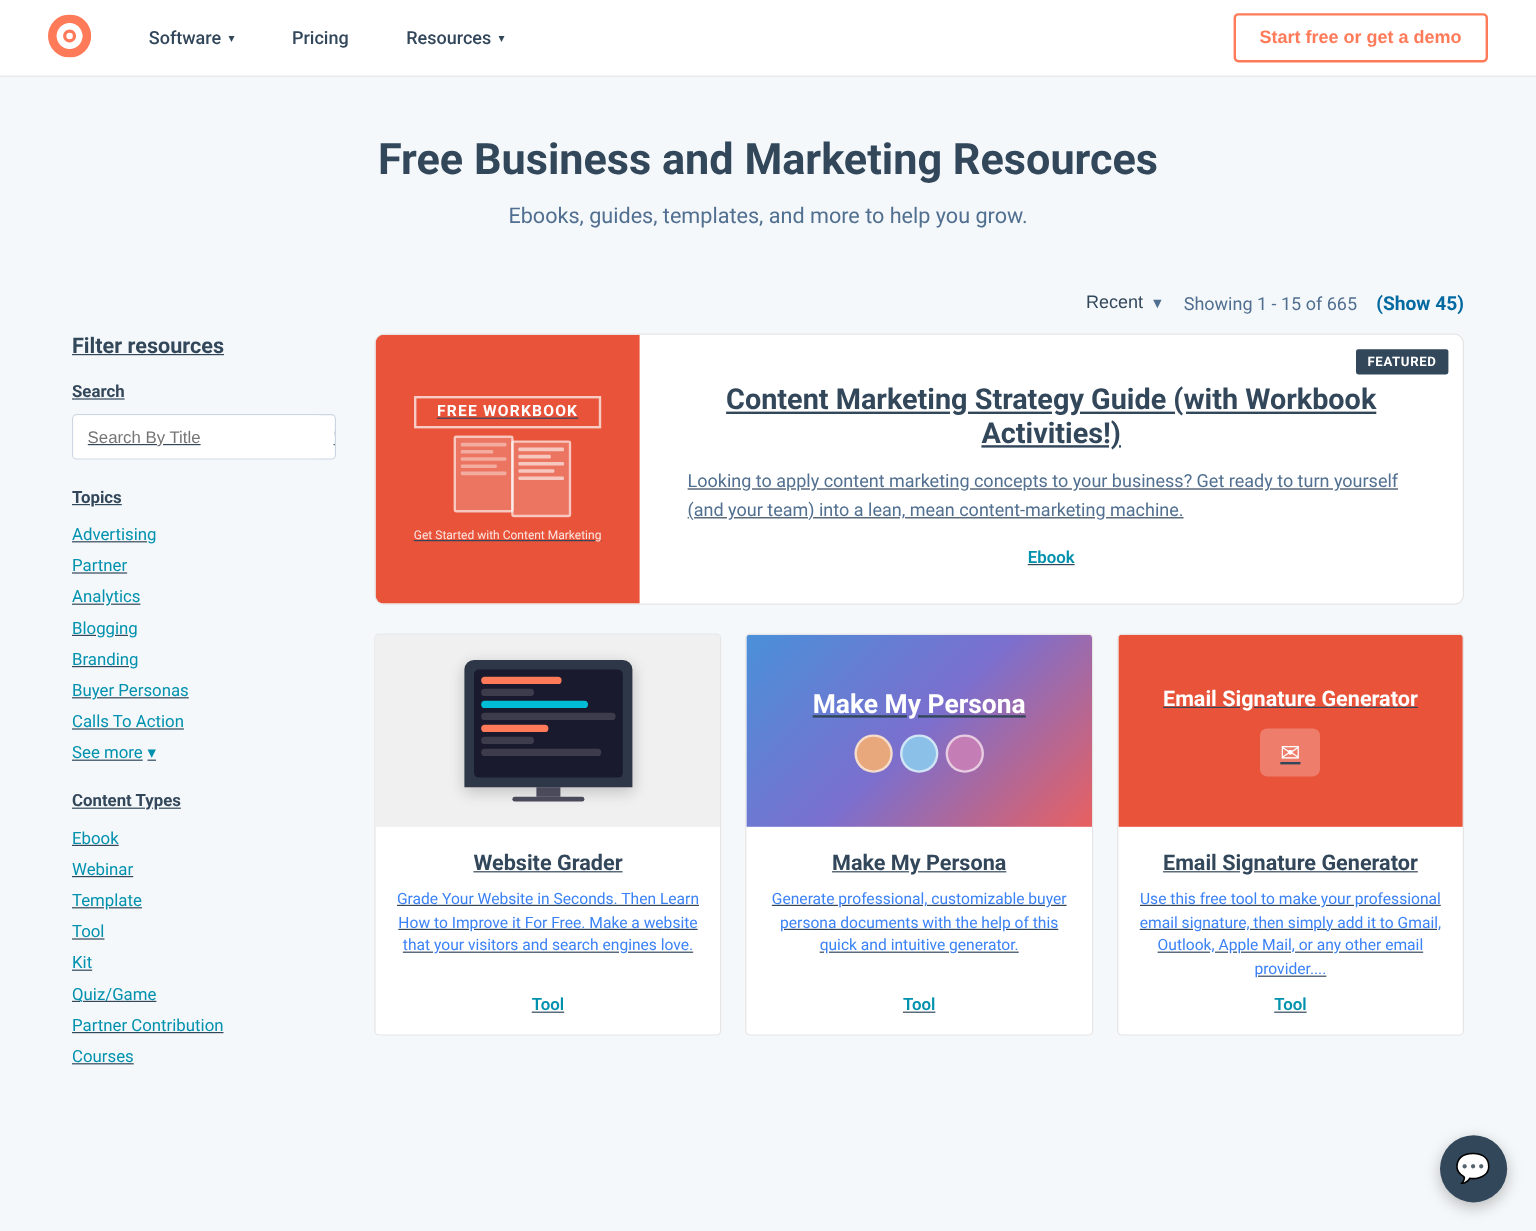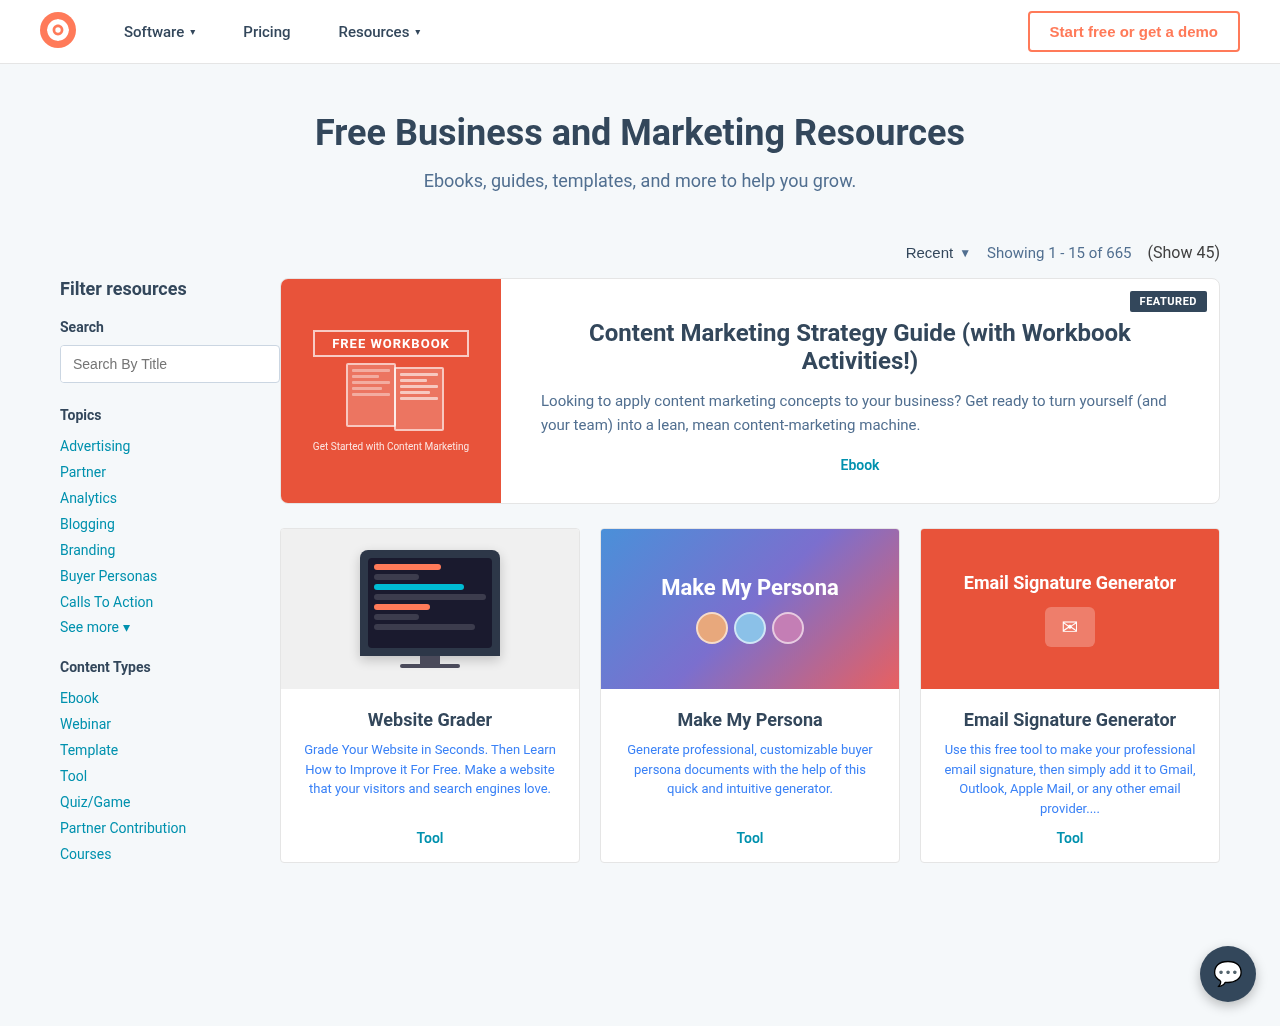--- a/index.html
+++ b/index.html
@@ -83,25 +83,27 @@
       gap: 6px;
       background: none;
       border: none;
       font-size: 15px;
       color: #33475b;
       cursor: pointer;
       font-weight: 500;
     }
     .sort-arrow { color: #516f90; font-size: 12px; }
     .showing-text { font-size: 15px; color: #516f90; }
-    .show-link { color: #404040; cursor: pointer; font-weight: 400; text-decoration: none; }
+    .show-link { color: #0369a1; cursor: pointer; font-weight: 700; text-decoration: none; }
 
     
     .content-area {
       display: flex;
+      gap: 32px;
+      text-decoration: underline;
     }
 
     
     .sidebar {
       width: 220px;
       flex-shrink: 0;
     }
     .sidebar-title {
       font-size: 18px;
       font-weight: 700;
@@ -467,20 +469,21 @@
           <span>▾</span>
         </div>
       </div>
 
       <div class="filter-section">
         <div class="filter-section-label">Content Types</div>
         <a class="filter-link">Ebook</a>
         <a class="filter-link">Webinar</a>
         <a class="filter-link">Template</a>
         <a class="filter-link">Tool</a>
+        <a class="filter-link">Kit</a>
         <a class="filter-link">Quiz/Game</a>
         <a class="filter-link">Partner Contribution</a>
         <a class="filter-link">Courses</a>
       </div>
     </aside>
 
     <div class="resources-area">
 
       <div class="featured-card">
         <span class="featured-badge">FEATURED</span>

